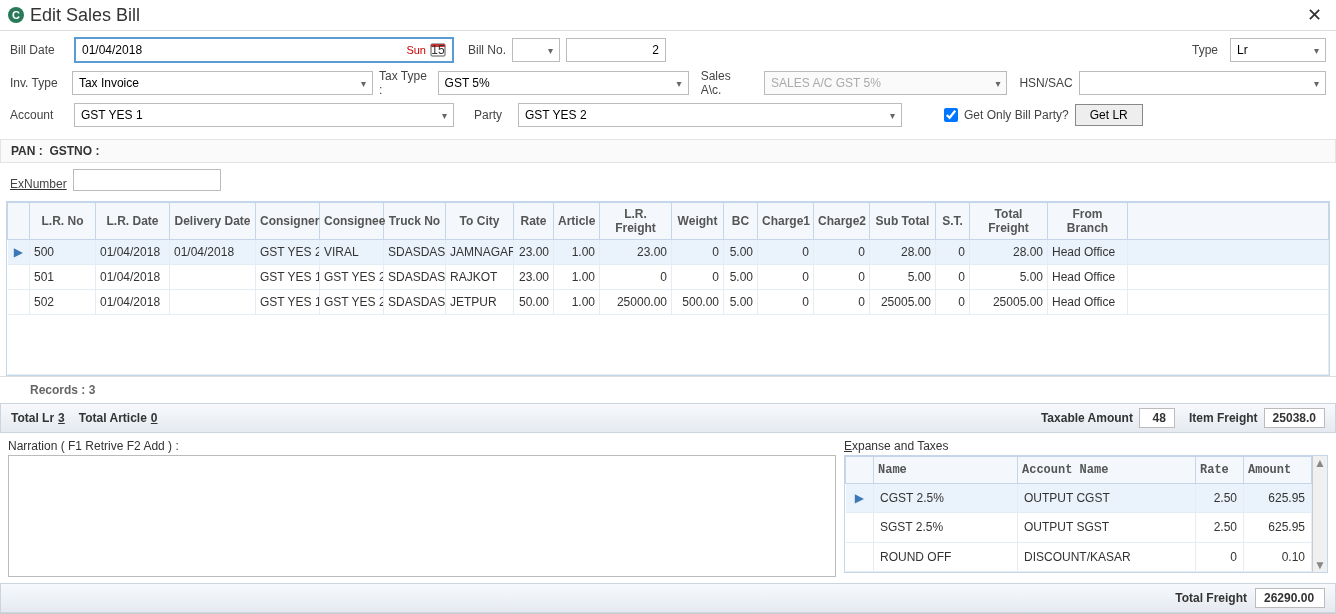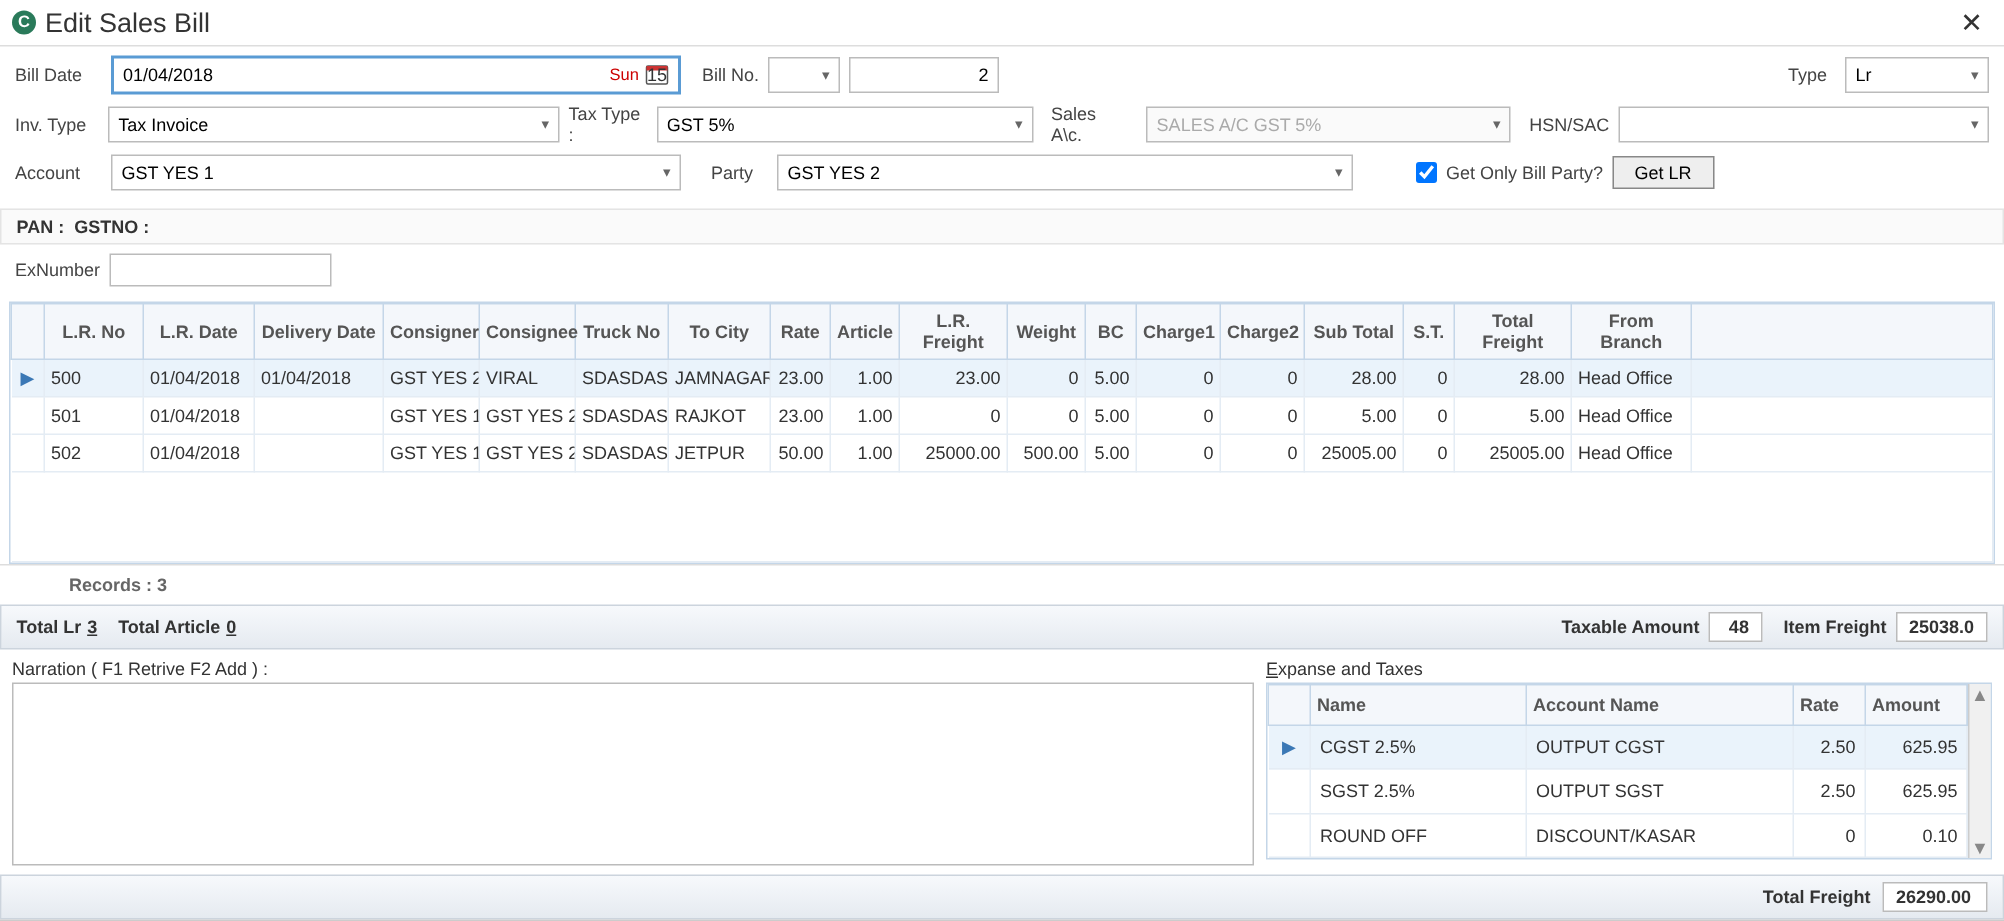--- a/index.html
+++ b/index.html
@@ -27,50 +27,50 @@
 .inv-type { width: 312px; }
 .tax-type { width: 260px; }
 .sales-ac { width: 252px; color: #aaa; background: #fafafa; }
 .hsn { width: 256px; }
 .account { width: 380px; }
 .party { width: 384px; }
 .chk { width: 14px; height: 14px; }
 .getlr-btn { border: 1px solid #888; background: #eee; padding: 3px 14px; cursor: pointer; }
 
 .pan-row { background: #fafafa; padding: 4px 10px; font-weight: bold; border: 1px solid #e4e4e4; margin: 2px 0 6px 0; }
-.exnum-row { display: flex; align-items: center; gap: 6px; padding: 0 10px 6px 10px; }
+.exnum-row { display: flex; align-items: flex-end; gap: 6px; padding: 0 10px 6px 10px; text-decoration: underline; }
 .exnum-field { border: 1px solid #bbb; width: 148px; height: 22px; padding: 2px 4px; }
 
 .grid-wrap { margin: 4px 6px 0 6px; border: 1px solid #c4d6e8; }
 table.grid { border-collapse: collapse; width: 100%; table-layout: fixed; }
 table.grid th { background: #f4f7fb; border: 1px solid #c4d6e8; padding: 4px 4px; font-weight: 600; color: #555; text-align: center; font-size: 12px; }
 table.grid td { border-right: 1px solid #e4ecf4; border-bottom: 1px solid #e4ecf4; padding: 5px 4px; font-size: 12px; white-space: nowrap; overflow: hidden; }
 table.grid tr.selected td { background: #eaf3fb; }
 .row-indicator { width: 20px; text-align: center; color: #3b78b5; }
 .num { text-align: right; }
 .blank-row td { height: 60px; border: none; }
 
-.records-bar { padding: 6px 46px; color: #666; font-weight: 600; border-top: 1px solid #ddd; }
+.records-bar { padding: 6px 30px; color: #666; font-weight: 600; border-top: 1px solid #ddd; }
 
 .totals-bar { background: linear-gradient(#f7f9fc,#e5eaf0); border: 1px solid #ccd4dd; padding: 4px 10px; display: flex; align-items: center; }
 .totals-bar .t { font-weight: bold; font-size: 12px; }
 .totals-bar .u { text-decoration: underline; margin: 0 14px 0 4px; font-weight: bold;}
 .totals-bar .spacer { flex: 1; }
 .totals-bar .valbox { background: #fff; border: 1px solid #bbb; padding: 2px 8px; margin-left: 6px; font-weight: bold; min-width: 36px; text-align: right; }
 
 .mid-split { display: flex; gap: 8px; padding: 4px 8px 0 8px; }
 .narration-side { flex: 1; }
 .narration-side .h { font-size: 12px; padding: 2px 0; }
 .narration-box { border: 1px solid #bbb; height: 122px; background: #fff; }
 .tax-side { width: 484px; }
 .tax-side .h { padding: 2px 0; }
 .tax-side .h .ul { text-decoration: underline; }
 .tax-grid-wrap { border: 1px solid #c4d6e8; height: 118px; overflow: hidden; position: relative; display:flex;}
 table.taxgrid { border-collapse: collapse; width: 100%; table-layout: fixed; }
-table.taxgrid th { background: #f4f7fb; border: 1px solid #c4d6e8; padding: 6px 4px; font-weight: 600; color: #555; text-align: left; }
+table.taxgrid th { background: #f4f7fb; border: 1px solid #c4d6e8; padding: 6px 4px; font-weight: 600; color: #555; text-align: left; font-family: Liberation Mono, monospace; }
 table.taxgrid td { border-right: 1px solid #e4ecf4; border-bottom: 1px solid #e4ecf4; padding: 5px 6px; }
 table.taxgrid tr.selected td { background: #eaf3fb; }
 .tax-scroll { width: 16px; background: #f0f0f0; border-left: 1px solid #ccc; display:flex; flex-direction:column; justify-content:space-between; align-items:center; font-size:9px; color:#888;}
 
 .freight-bar { background: linear-gradient(#f7f9fc,#e5eaf0); border: 1px solid #ccd4dd; margin: 6px 0 0 0; padding: 4px 10px; display: flex; justify-content: flex-end; align-items: center; }
 .freight-bar .valbox { background: #fff; border: 1px solid #bbb; padding: 2px 8px; margin-left: 8px; font-weight: bold; min-width: 70px; text-align: left; }
 
 .bottom-bar { display: flex; align-items: stretch; border-top: 1px solid #ccc; height: 28px; }
 </style>
 </head>

